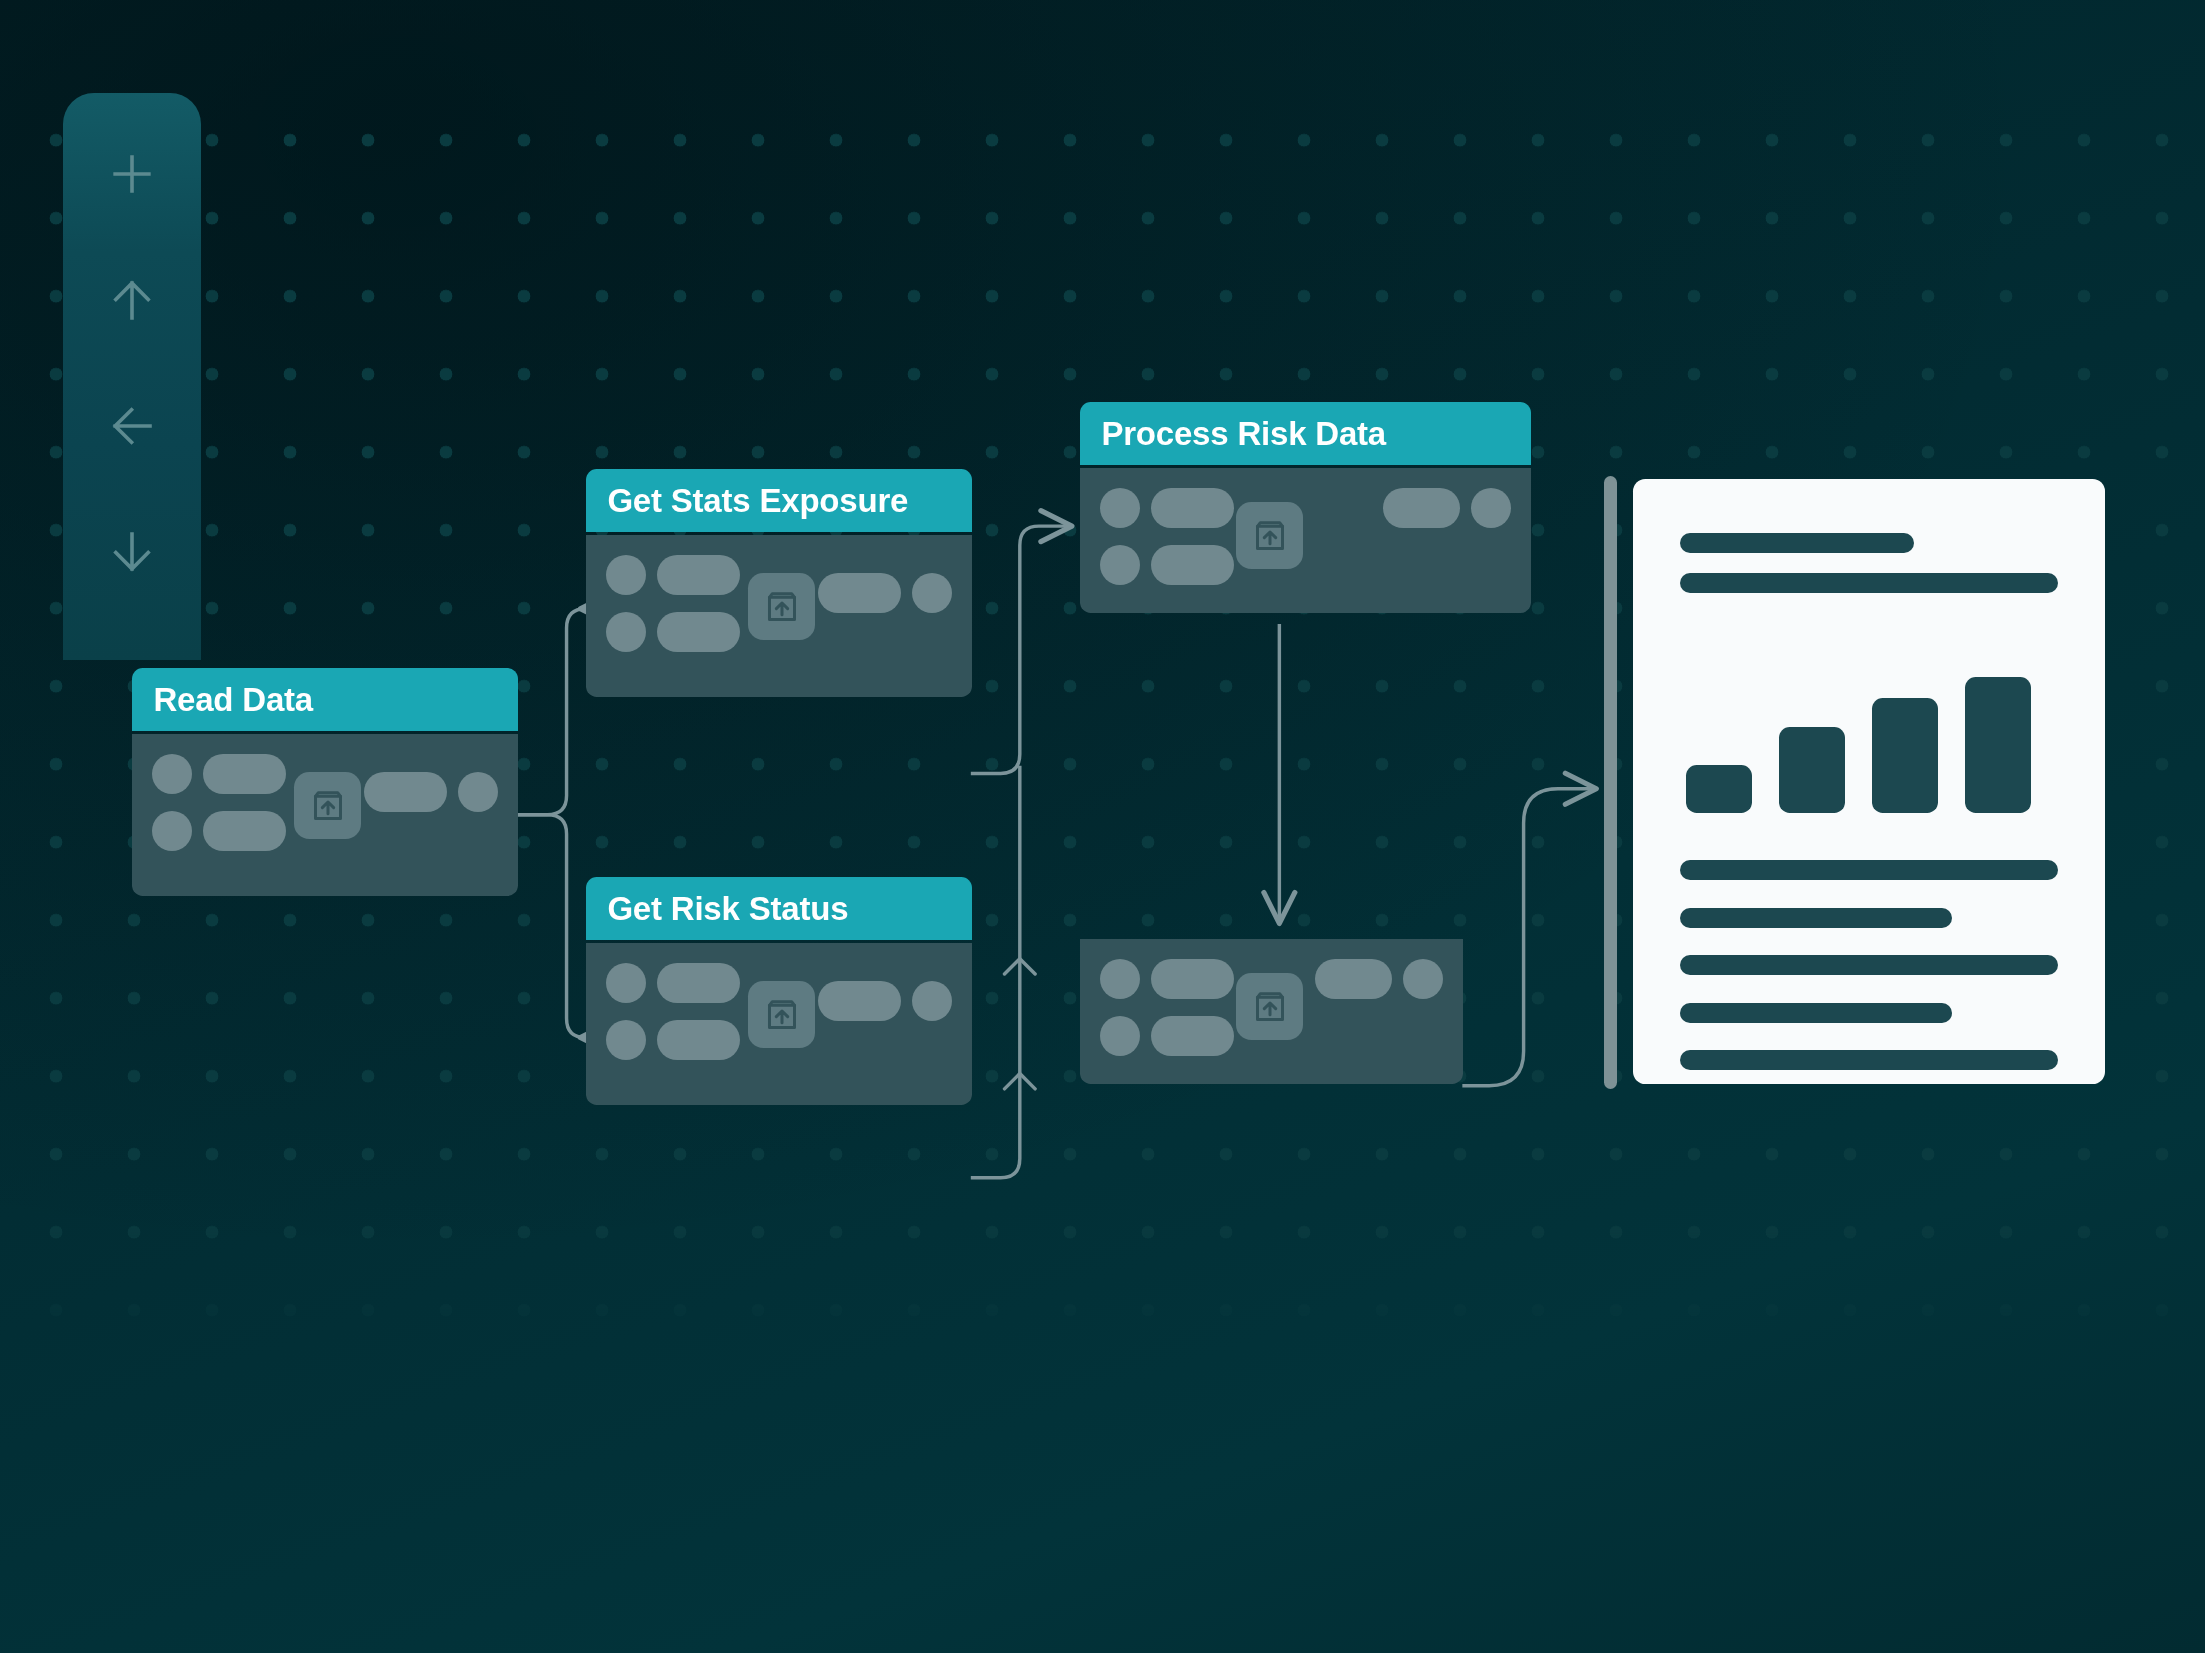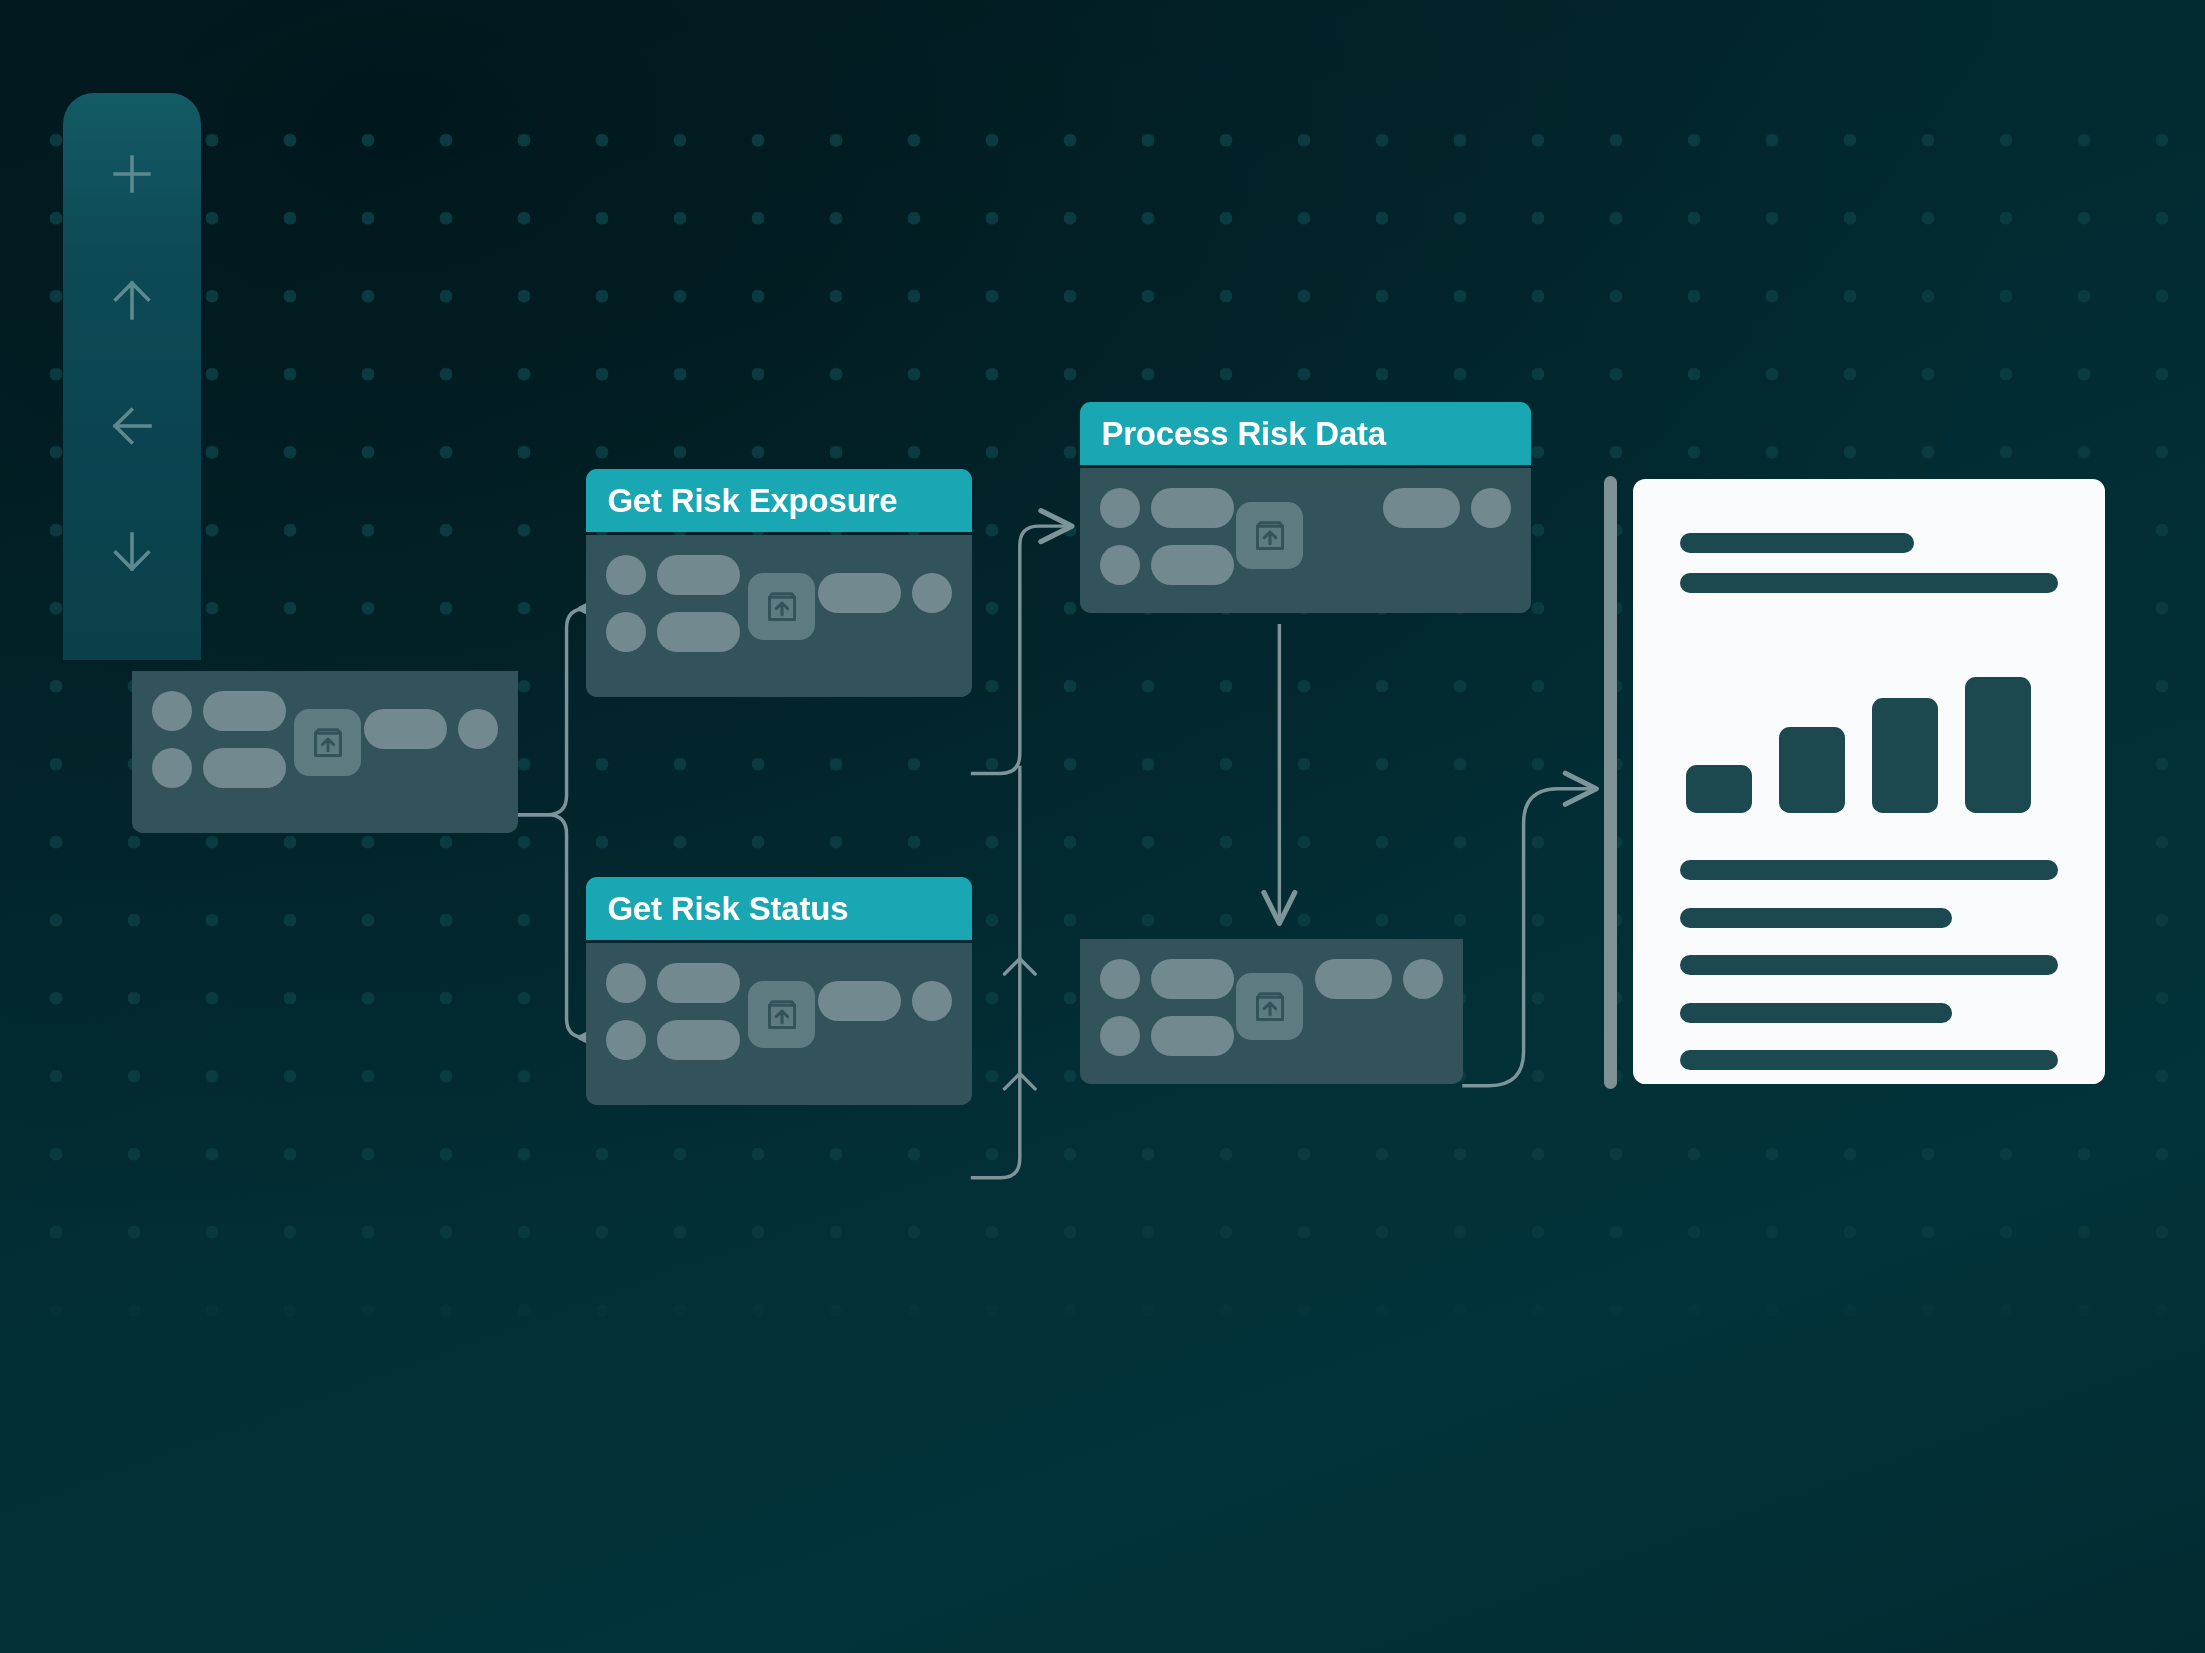--- a/index.html
+++ b/index.html
@@ -164,20 +164,23 @@
     <path d="M1910 1418 H1945 Q1990 1418 1990 1373 V1075 Q1990 1030 2035 1030 H2085" marker-end="url(#arw)"></path>
   </g>
 
   <g fill="none" stroke="#7c949a" stroke-width="4.5" stroke-linecap="round" stroke-linejoin="round">
     <path d="M1312 1272 L1332 1252 L1352 1272"></path>
     <path d="M1312 1422 L1332 1402 L1352 1422"></path>
   </g>
 </svg>
 
 <div class="node" style="left:132px; top:668px; width:386px;">
+  <div class="node-head">
+    <span class="node-title">Read Data</span>
+  </div>
   <div class="node-body" style="height:162px;">
     <div class="row">
       <span class="dot-pill"></span>
       <span class="bar-pill" style="width:83px;"></span>
     </div>
     <div class="row">
       <span class="dot-pill"></span>
       <span class="bar-pill" style="width:83px;"></span>
     </div>
     <div class="icon-box" style="left:162px; top:38px;">
@@ -189,21 +192,21 @@
     </div>
     <div class="right-group" style="right:20px; top:38px;">
       <span class="bar-pill" style="width:83px;"></span>
       <span class="dot-pill"></span>
     </div>
   </div>
 </div>
 
 <div class="node" style="left:586px; top:469px; width:386px;">
   <div class="node-head">
-    <span class="node-title">Get Risk Exposure</span>
+    <span class="node-title">Get Stats Exposure</span>
   </div>
   <div class="node-body" style="height:162px;">
     <div class="row">
       <span class="dot-pill"></span>
       <span class="bar-pill" style="width:83px;"></span>
     </div>
     <div class="row">
       <span class="dot-pill"></span>
       <span class="bar-pill" style="width:83px;"></span>
     </div>

